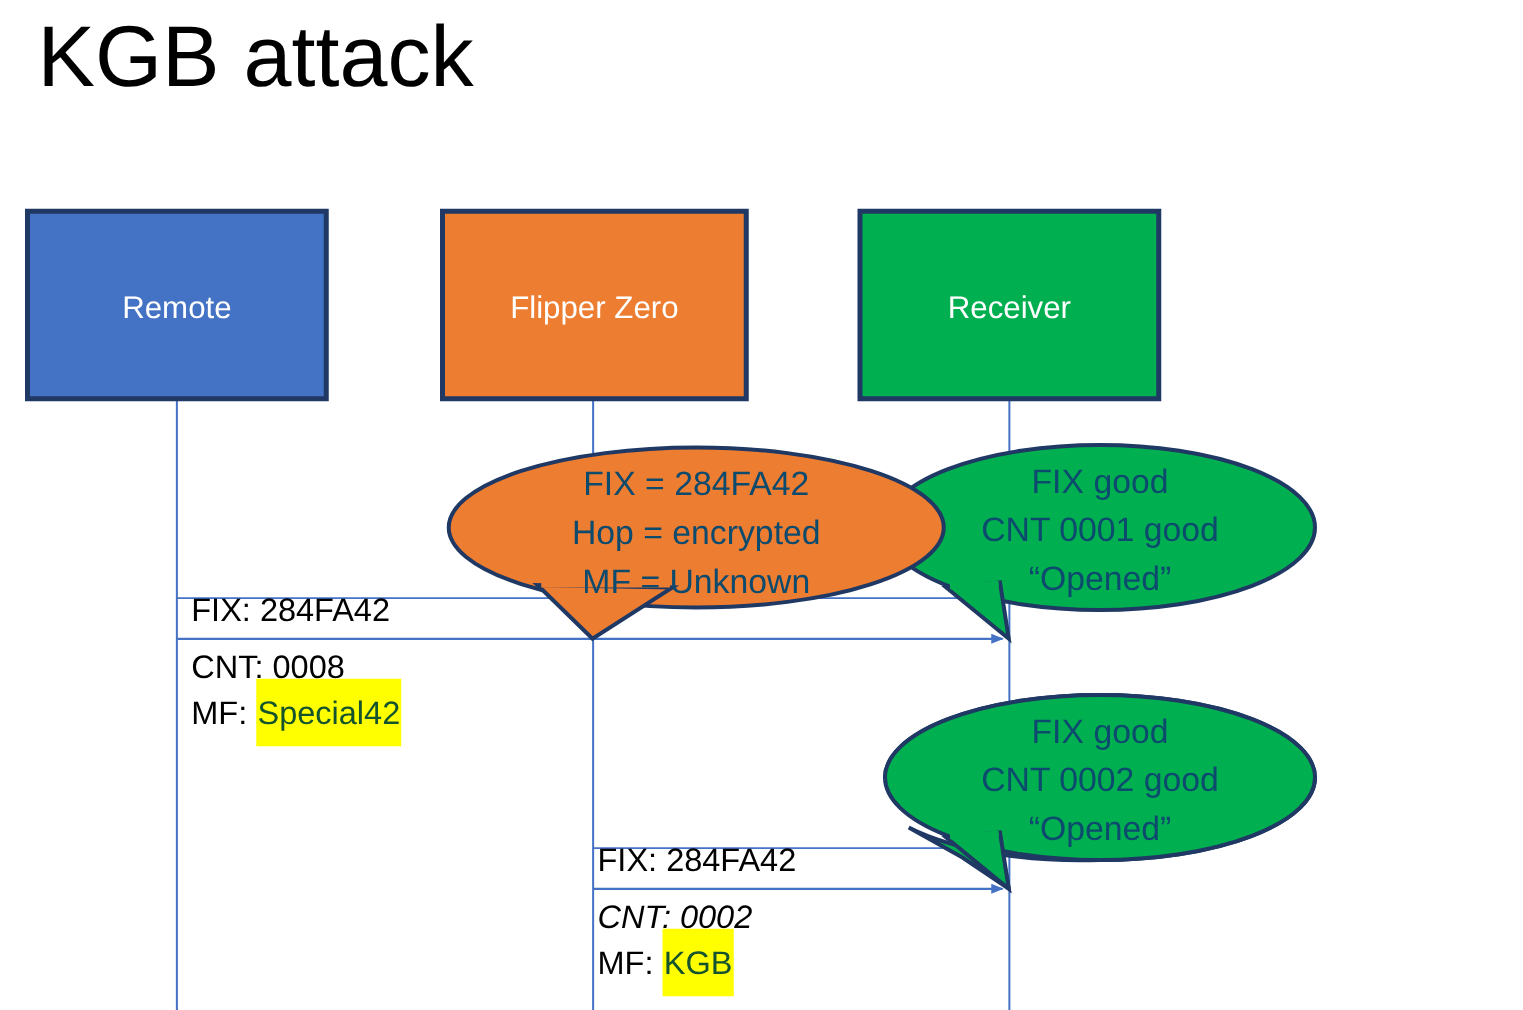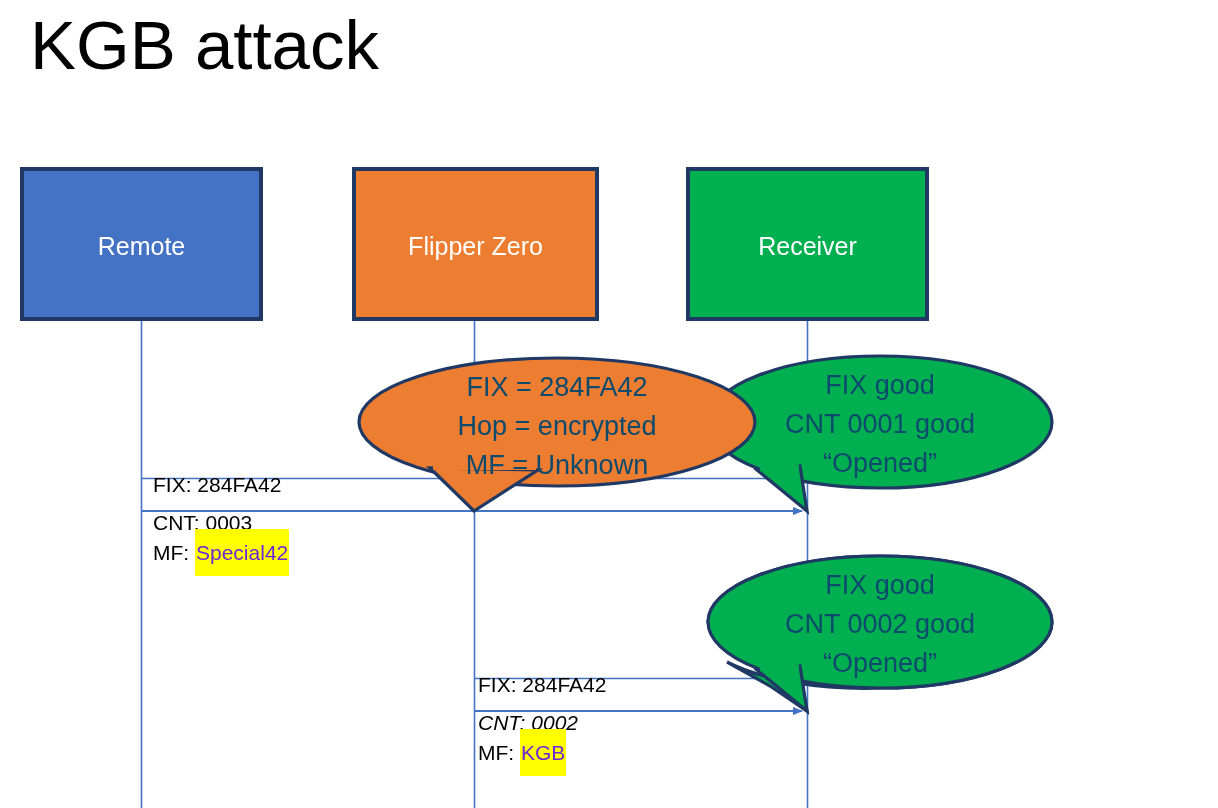--- a/index.html
+++ b/index.html
@@ -63,31 +63,31 @@
     text-align: center;
     color: #0c4a6e;
     font-size: 27px;
     line-height: 1.45;
     white-space: nowrap;
   }
 
   
   .msg-block {
     position: absolute;
-    font-size: 21px;
+    font-size: 26px;
     line-height: 1.42;
     color: #000000;
     white-space: nowrap;
   }
   .msg-line {
     display: block;
   }
   .hl {
     background: #FFFF00;
-    color: #6d28d9;
+    color: #14532d;
     padding: 12px 1px;
   }
 </style>
 </head>
 <body>
 
 <div id="slide">
 
   <div class="slide-title">KGB attack</div>
 
@@ -154,21 +154,21 @@
   </div>
 
   <div class="callout-text" style="left:714px; top:566px; width:332px;">
     <div>FIX good</div>
     <div>CNT 0002 good</div>
     <div>“Opened”</div>
   </div>
 
   <div class="msg-block" style="left:153px; top:470px;">
     <span class="msg-line"><span>FIX: </span><span>284FA42</span></span>
-    <span class="msg-line" style="display:block; margin-top:8px;"><span>CNT: </span><span>0003</span></span>
+    <span class="msg-line" style="display:block; margin-top:8px;"><span>CNT: </span><span>0008</span></span>
     <span class="msg-line"><span>MF: </span><span class="hl">Special42</span></span>
   </div>
 
   <div class="msg-block" style="left:478px; top:670px;">
     <span class="msg-line"><span>FIX: </span><span>284FA42</span></span>
     <span class="msg-line" style="display:block; margin-top:8px;font-style:italic;"><span>CNT: </span><span>0002</span></span>
     <span class="msg-line"><span>MF: </span><span class="hl">KGB</span></span>
   </div>
 
 </div>

